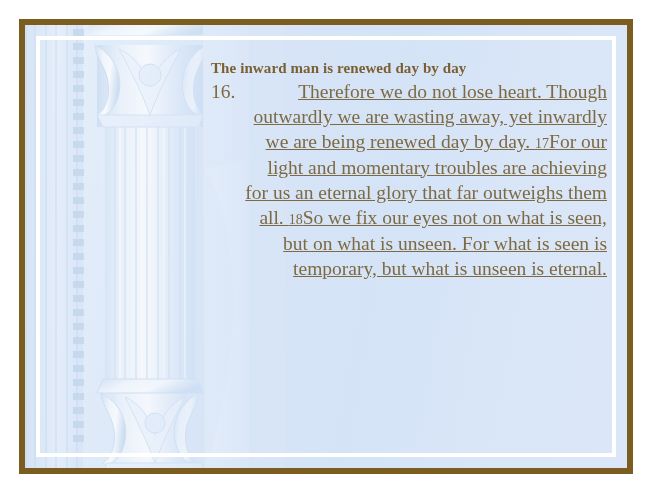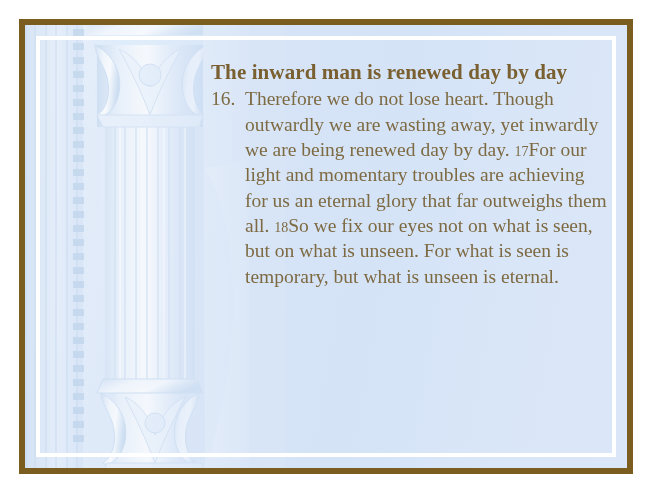--- a/index.html
+++ b/index.html
@@ -98,21 +98,21 @@
     position: absolute;
     left: 186px;
     top: 34px;
     width: 396px;
   }
 
   .slide-title {
     margin: 0;
     font-family: "Liberation Serif", "DejaVu Serif", serif;
     font-weight: bold;
-    font-size: 21px;
+    font-size: 15px;
     line-height: 1.30;
     color: #7a6030;
     letter-spacing: 0.1px;
   }
 
   .body-block {
     display: flex;
     align-items: flex-start;
   }
   .list-marker {
@@ -120,21 +120,22 @@
     width: 34px;
     font-size: 19.5px;
     line-height: 1.30;
     color: #7d6a42;
   }
   .list-text {
     flex: 1 1 auto;
     font-size: 19.5px;
     line-height: 1.30;
     color: #7d6a42;
-    text-align: left;
+    text-align: right;
+    text-decoration: underline;
   }
   .verse-num {
     font-size: 14px;
   }
 </style>
 </head>
 <body>
 
 <div class="slide">
 

